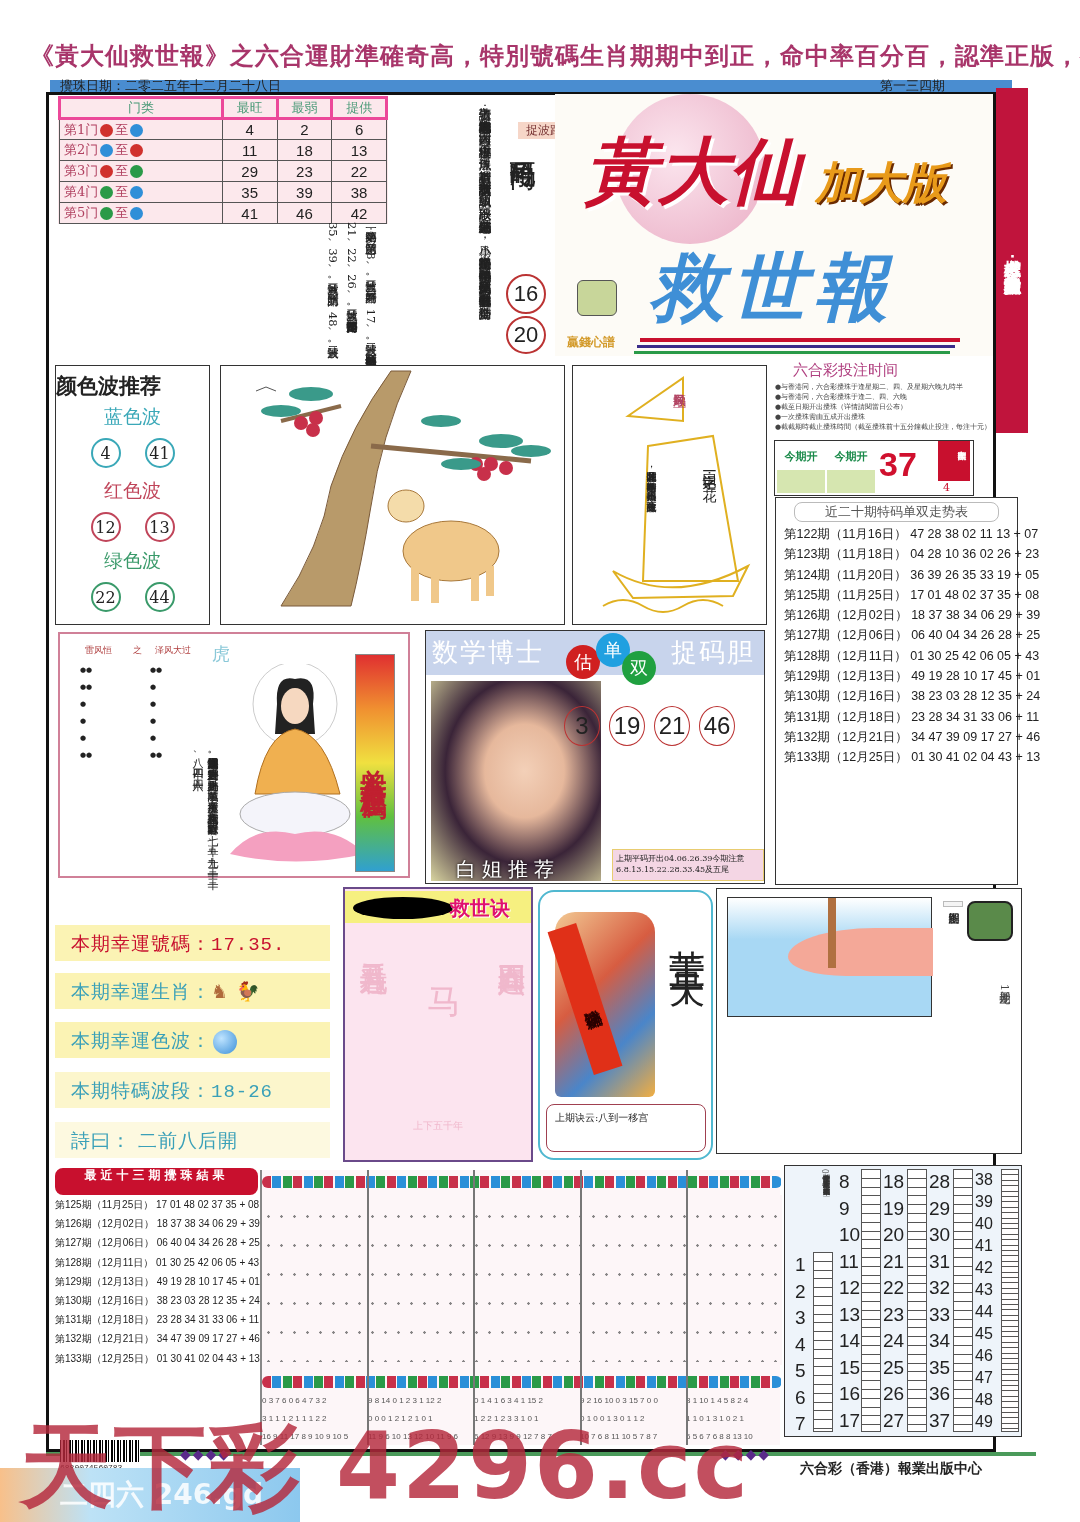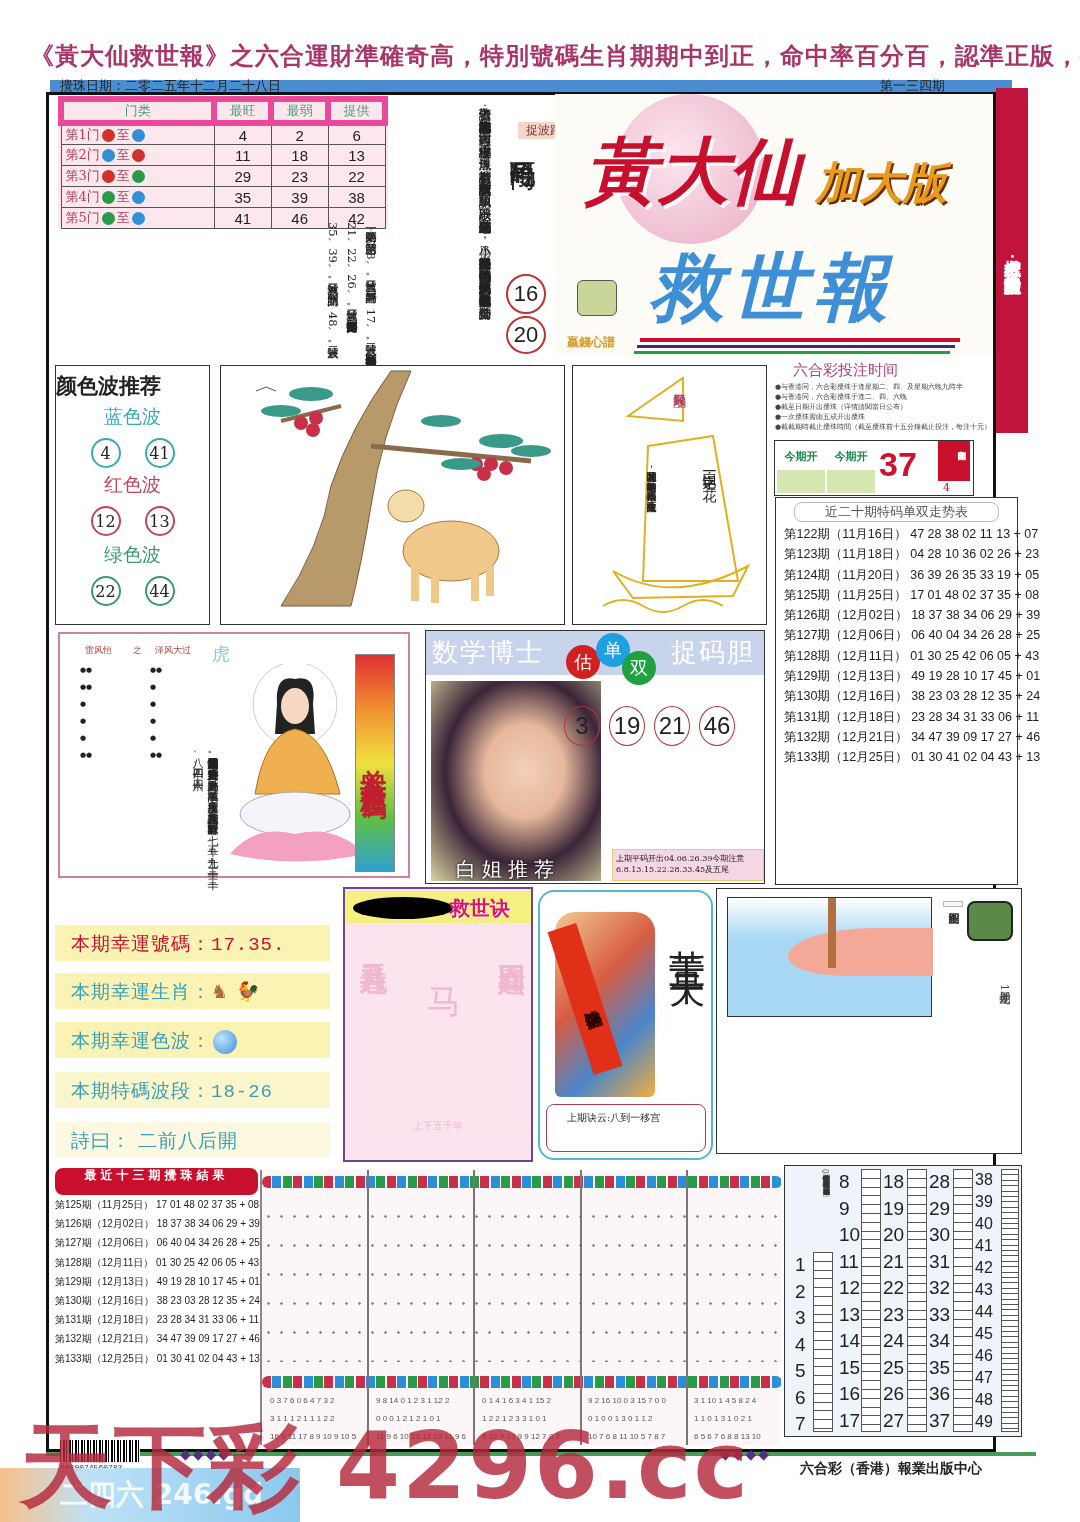--- a/index.html
+++ b/index.html
@@ -5,21 +5,21 @@
 *{box-sizing:border-box;margin:0;padding:0;}
 body{width:1080px;height:1522px;background:#fff;font-family:"DejaVu Serif",serif;position:relative;overflow:hidden;color:#222;}
 .abs{position:absolute;}
 .topline{left:30px;top:40px;width:1040px;font-size:24px;color:#a8356a;font-weight:bold;letter-spacing:1px;white-space:nowrap;font-family:"DejaVu Serif",serif;}
 .datebar{left:50px;top:80px;width:962px;height:14px;background:#4a8dd0;}
 .datebar span{position:absolute;top:-3px;font-size:13px;color:#222;}
 .frame{left:46px;top:92px;width:950px;height:1360px;border:3px solid #111;}
 .box{border:1.5px solid #333;background:#fff;}
 
 .tbl{left:58px;top:96px;width:330px;border-collapse:collapse;background:#fce8ec;font-size:14px;}
-.tbl th{color:#4a9a77;font-weight:normal;font-size:13px;border:6px solid #ec4899;height:12px;}
+.tbl th{color:#4a9a77;font-weight:normal;font-size:13px;border:3px solid #ec4899;height:12px;}
 .tbl td{border:1px solid #555;height:21px;text-align:center;font-family:"Liberation Sans",sans-serif;font-size:15px;}
 .tbl td.d{color:#b04060;font-size:13px;text-align:left;padding-left:4px;font-family:"DejaVu Serif",serif;}
 .ball{display:inline-block;width:13px;height:13px;border-radius:50%;vertical-align:middle;margin:0 2px;}
 .vtext{writing-mode:vertical-rl;font-size:13px;line-height:18px;}
 .circ{display:inline-flex;align-items:center;justify-content:center;border:2px solid #b33;border-radius:50%;font-family:"Liberation Sans",sans-serif;}
 .redband{left:996px;top:88px;width:32px;height:345px;background:#c0143c;color:#fff;font-weight:bold;font-size:17px;writing-mode:vertical-rl;text-align:center;line-height:30px;padding-top:4px;}
 .hist{font-family:"Liberation Sans",sans-serif;font-size:12.5px;color:#222;line-height:20.3px;white-space:nowrap;}
 .lucky{left:55px;width:275px;height:36px;background:#fbf3b4;font-size:19px;font-weight:normal;padding-left:16px;line-height:36px;letter-spacing:1px;}
 .wm{left:20px;top:1405px;font-size:92px;font-weight:bold;color:rgba(180,40,60,0.82);font-family:"DejaVu Sans",sans-serif;letter-spacing:2px;white-space:nowrap;}
 </style>
@@ -94,21 +94,21 @@
 </div>
 <div class="abs redband">六合權威：〈黃大仙救世報加大版〉強勢出版！</div>
 
 <div class="abs box" style="left:55px;top:365px;width:155px;height:260px;">
   <div style="font-size:21px;font-weight:bold;text-align:left;margin-top:6px;font-family:'DejaVu Sans',sans-serif">颜色波推荐</div>
   <div style="text-align:center;color:#3aa8b8;font-size:19px;margin-top:4px">蓝色波</div>
   <div style="display:flex;justify-content:center;gap:24px;margin-top:8px">
     <span class="circ" style="width:30px;height:30px;border-color:#3aa8b8;font-size:16px;font-family:'DejaVu Serif',serif">4</span>
     <span class="circ" style="width:30px;height:30px;border-color:#3aa8b8;font-size:16px;font-family:'DejaVu Serif',serif">41</span>
   </div>
-  <div style="text-align:center;color:#c0455a;font-size:19px;margin-top:4px">红色波</div>
+  <div style="text-align:center;color:#c0455a;font-size:19px;margin-top:10px">红色波</div>
   <div style="display:flex;justify-content:center;gap:24px;margin-top:8px">
     <span class="circ" style="width:30px;height:30px;border-color:#c0455a;font-size:16px;font-family:'DejaVu Serif',serif">12</span>
     <span class="circ" style="width:30px;height:30px;border-color:#c0455a;font-size:16px;font-family:'DejaVu Serif',serif">13</span>
   </div>
   <div style="text-align:center;color:#3a9a6a;font-size:19px;margin-top:6px">绿色波</div>
   <div style="display:flex;justify-content:center;gap:24px;margin-top:8px">
     <span class="circ" style="width:30px;height:30px;border-color:#3a9a6a;font-size:16px;font-family:'DejaVu Serif',serif">22</span>
     <span class="circ" style="width:30px;height:30px;border-color:#3a9a6a;font-size:16px;font-family:'DejaVu Serif',serif">44</span>
   </div>
 </div>
@@ -246,21 +246,21 @@
   <div class="abs vtext" style="left:10px;top:55px;font-size:28px;color:#f0b8cc;line-height:36px">二八看马二九过</div>
   <div class="abs" style="left:82px;top:90px;font-size:34px;color:#f0b8cc">马</div>
   <div class="abs vtext" style="left:148px;top:55px;font-size:28px;color:#f0b8cc;line-height:36px">四六迎春三五回</div>
   <div class="abs" style="left:68px;top:230px;font-size:10px;color:#f0b8cc">上下五千年</div>
 </div>
 
 <div class="abs" style="left:538px;top:890px;width:175px;height:270px;border:2px solid #50b8d0;border-radius:16px;background:#fff">
   <div class="abs" style="left:15px;top:20px;width:100px;height:185px;background:linear-gradient(135deg,#f0c080,#d04020 40%,#2a70c0 70%,#f0a020);border-radius:20px 20px 6px 6px;opacity:.85"></div>
   <div class="abs vtext" style="left:30px;top:32px;width:30px;height:150px;background:#e03018;color:#2a0000;font-size:17px;line-height:26px;text-align:center;transform:rotate(-18deg)">小财神赢钱诀</div>
   <div class="abs vtext" style="left:125px;top:30px;font-size:36px;line-height:44px;letter-spacing:6px">苦干三十天</div>
-  <div class="abs" style="left:6px;top:212px;width:160px;height:48px;border:1.5px solid #a04050;border-radius:8px;font-size:10px;padding:6px 20px">上期诀云:八到一移宫</div>
+  <div class="abs" style="left:6px;top:212px;width:160px;height:48px;border:1.5px solid #a04050;border-radius:8px;font-size:10px;padding:6px 8px">上期诀云:八到一移宫</div>
 </div>
 
 <div class="abs box" style="left:716px;top:888px;width:306px;height:266px">
   <div class="abs" style="left:10px;top:8px;width:205px;height:120px;background:linear-gradient(#fff 0%,#a8d8f4 35%);border:1.5px solid #333">
     <div class="abs" style="left:60px;top:30px;width:145px;height:48px;background:#f4a898;border-radius:60% 0 0 40%"></div>
     <div class="abs" style="left:100px;top:0;width:8px;height:70px;background:#b07040"></div>
   </div>
   <div class="abs vtext" style="left:226px;top:12px;font-size:11px;border:1px solid #bbb;background:#f4f4f4;padding:2px;line-height:14px">上期图解</div>
   <div class="abs" style="left:250px;top:12px;width:46px;height:40px;border-radius:8px;background:#5a8a4a;border:2px solid #222"></div>
   <div class="abs vtext" style="left:280px;top:95px;font-size:11px;color:#444;line-height:14px">上期开蛇13</div>
@@ -279,21 +279,21 @@
     <div><span>第132期</span><span>（12月21日）</span> <span>34 47 39 09 17 27 + 46</span></div>
     <div><span>第133期</span><span>（12月25日）</span> <span>01 30 41 02 04 43 + 13</span></div>
   </div>
 </div>
 
 <div class="abs" style="left:260px;top:1170px;width:520px;height:275px;background:#fdf6f8;border-left:2px solid #888;">
   <div class="abs" style="left:0;top:6px;width:520px;height:12px;background:repeating-linear-gradient(90deg,#c8304a 0 9px,transparent 9px 10.4px,#2a8fd8 10.4px 19.4px,transparent 19.4px 20.8px,#2a9a48 20.8px 29.8px,transparent 29.8px 31.2px);border-radius:6px"></div>
   <div class="abs" style="left:0;top:25px;width:520px;height:170px;background:repeating-linear-gradient(#fdf6f8 0 26px,#fdf6f8 26px 27px);"></div>
   <div class="abs" style="left:0;top:32px;width:520px;height:160px;background-image:radial-gradient(circle,#555 1px,transparent 1.5px);background-size:13px 29px;opacity:.7"></div>
   <div class="abs" style="left:0;top:206px;width:520px;height:12px;background:repeating-linear-gradient(90deg,#c8304a 0 9px,transparent 9px 10.4px,#2a8fd8 10.4px 19.4px,transparent 19.4px 20.8px,#2a9a48 20.8px 29.8px,transparent 29.8px 31.2px);border-radius:6px"></div>
-  <div class="abs" style="left:8px;top:222px;width:520px;font-size:8px;font-family:'Liberation Sans',sans-serif;color:#555;line-height:18px;display:flex;gap:6px">
+  <div class="abs" style="left:0;top:222px;width:520px;font-size:8px;font-family:'Liberation Sans',sans-serif;color:#555;line-height:18px;display:flex;gap:6px">
     <div style="width:100px">
         <div>0 3 7 6 0 6 4 7 3 2</div>
         <div>3 1 1 1 2 1 1 1 2 2</div>
         <div>16 9 11 17 8 9 10 9 10 5</div>
       </div>
     <div style="width:100px">
         <div>9 8 14 0 1 2 3 1 12 2</div>
         <div>0 0 0 1 2 1 2 1 0 1</div>
         <div>11 9 6 10 13 12 10 11 9 6</div>
       </div>

